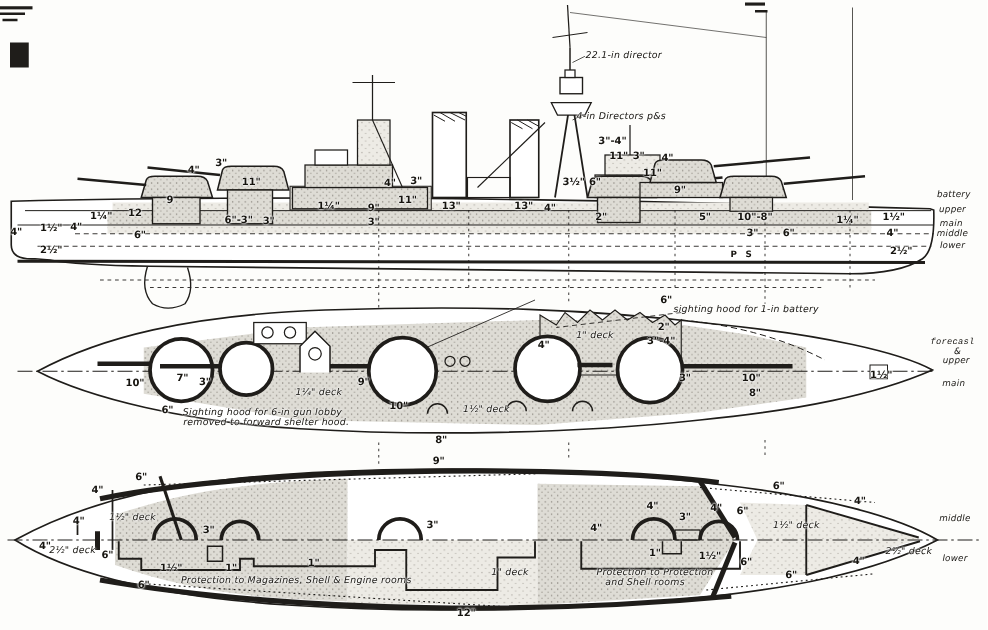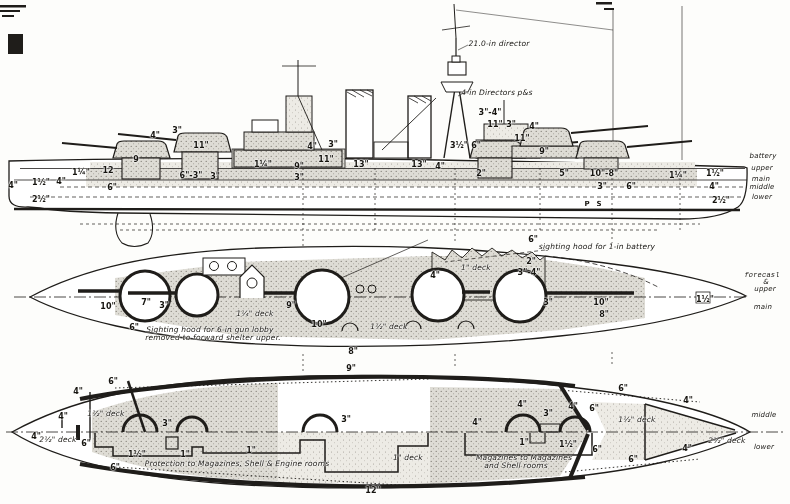--- a/index.html
+++ b/index.html
@@ -209,21 +209,21 @@
       <line x1="303" y1="234" x2="303" y2="246"></line>
         <line x1="455" y1="234" x2="455" y2="244"></line>
       <line x1="612" y1="232" x2="612" y2="243"></line>
         <line x1="303" y1="354" x2="303" y2="372"></line>
       <line x1="455" y1="354" x2="455" y2="368"></line>
         <line x1="612" y1="352" x2="612" y2="366"></line>
     </g>
   </svg>
 
   <div class="view">
-      <span class="lab hand" style="left: 499px; top: 44px;">21.0-in director</span>
+      <span class="lab hand" style="left: 499px; top: 44px;">22.1-in director</span>
       <span class="lab hand" style="left: 497px; top: 93px;">4-in Directors p&amp;s</span>
       <span class="lab" style="left: 490px; top: 113px;">3"-4"</span>
       <span class="lab" style="left: 13px; top: 186px;">4"</span>
       <span class="lab" style="left: 41px; top: 183px;">1½"</span>
       <span class="lab" style="left: 61px; top: 182px;">4"</span>
       <span class="lab" style="left: 41px; top: 200px;">2½"</span>
       <span class="lab" style="left: 81px; top: 173px;">1¼"</span>
       <span class="lab" style="left: 108px; top: 171px;">12</span>
       <span class="lab" style="left: 112px; top: 188px;">6"</span>
       <span class="lab" style="left: 136px; top: 160px;">9</span>
@@ -264,21 +264,21 @@
       <span class="lab hand" style="left: 761px; top: 179px; font-size: 7px;">main</span>
       <span class="lab hand" style="left: 762px; top: 187px; font-size: 7px;">middle</span>
       <span class="lab hand" style="left: 762px; top: 197px; font-size: 7px;">lower</span>
     </div>
   <div class="view">
       <span class="lab" style="left: 108px; top: 307px;">10"</span>
       <span class="lab" style="left: 146px; top: 303px;">7"</span>
       <span class="lab" style="left: 164px; top: 306px;">3"</span>
       <span class="lab" style="left: 134px; top: 328px;">6"</span>
       <span class="lab hand" style="left: 210px; top: 330px;">Sighting hood for 6-in gun lobby</span>
-      <span class="lab hand" style="left: 213px; top: 338px;">removed to forward shelter upper.</span>
+      <span class="lab hand" style="left: 213px; top: 338px;">removed to forward shelter hood.</span>
       <span class="lab hand" style="left: 255px; top: 314px;">1¼" deck</span>
       <span class="lab" style="left: 291px; top: 306px;">9"</span>
       <span class="lab" style="left: 319px; top: 325px;">10"</span>
       <span class="lab hand" style="left: 389px; top: 327px;">1½" deck</span>
       <span class="lab" style="left: 353px; top: 352px;">8"</span>
       <span class="lab" style="left: 351px; top: 369px;">9"</span>
       <span class="lab" style="left: 435px; top: 276px;">4"</span>
       <span class="lab hand" style="left: 476px; top: 268px;">1" deck</span>
       <span class="lab" style="left: 533px; top: 240px;">6"</span>
       <span class="lab" style="left: 531px; top: 262px;">2"</span>
@@ -311,21 +311,21 @@
       <span class="lab hand" style="left: 408px; top: 458px;">1" deck</span>
       <span class="lab" style="left: 373px; top: 491px;">12"</span>
       <span class="lab" style="left: 477px; top: 423px;">4"</span>
       <span class="lab" style="left: 522px; top: 405px;">4"</span>
       <span class="lab" style="left: 548px; top: 414px;">3"</span>
       <span class="lab" style="left: 573px; top: 407px;">4"</span>
       <span class="lab" style="left: 594px; top: 409px;">6"</span>
       <span class="lab" style="left: 623px; top: 389px;">6"</span>
       <span class="lab" style="left: 524px; top: 443px;">1"</span>
       <span class="lab" style="left: 568px; top: 445px;">1½"</span>
-      <span class="lab hand" style="left: 524px; top: 458px;">Magazines to Magazines</span>
+      <span class="lab hand" style="left: 524px; top: 458px;">Protection to Protection</span>
       <span class="lab hand" style="left: 516px; top: 466px;">and Shell rooms</span>
       <span class="lab" style="left: 597px; top: 450px;">6"</span>
       <span class="lab" style="left: 633px; top: 460px;">6"</span>
       <span class="lab hand" style="left: 637px; top: 420px;">1½" deck</span>
       <span class="lab" style="left: 688px; top: 401px;">4"</span>
       <span class="lab hand" style="left: 727px; top: 441px;">2½" deck</span>
       <span class="lab" style="left: 687px; top: 449px;">4"</span>
       <span class="lab hand" style="left: 764px; top: 415px; font-size: 7px;">middle</span>
       <span class="lab hand" style="left: 764px; top: 447px; font-size: 7px;">lower</span>
     </div>

